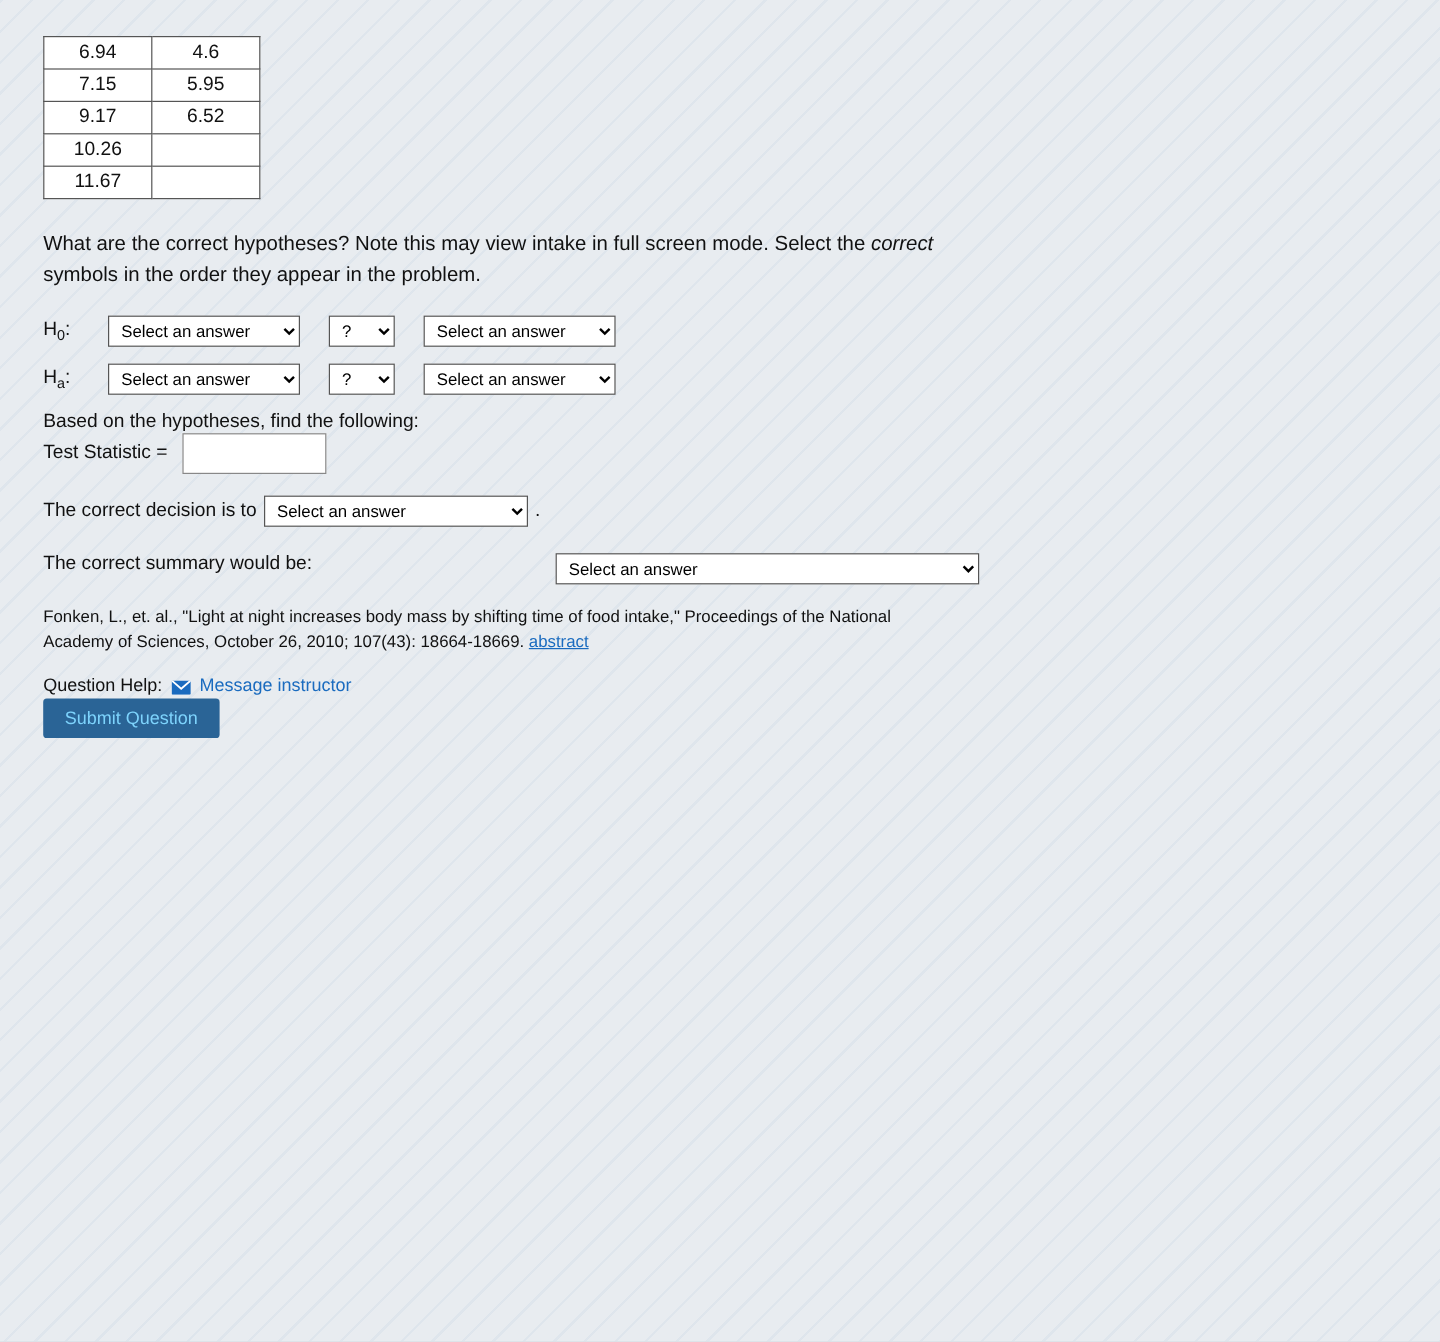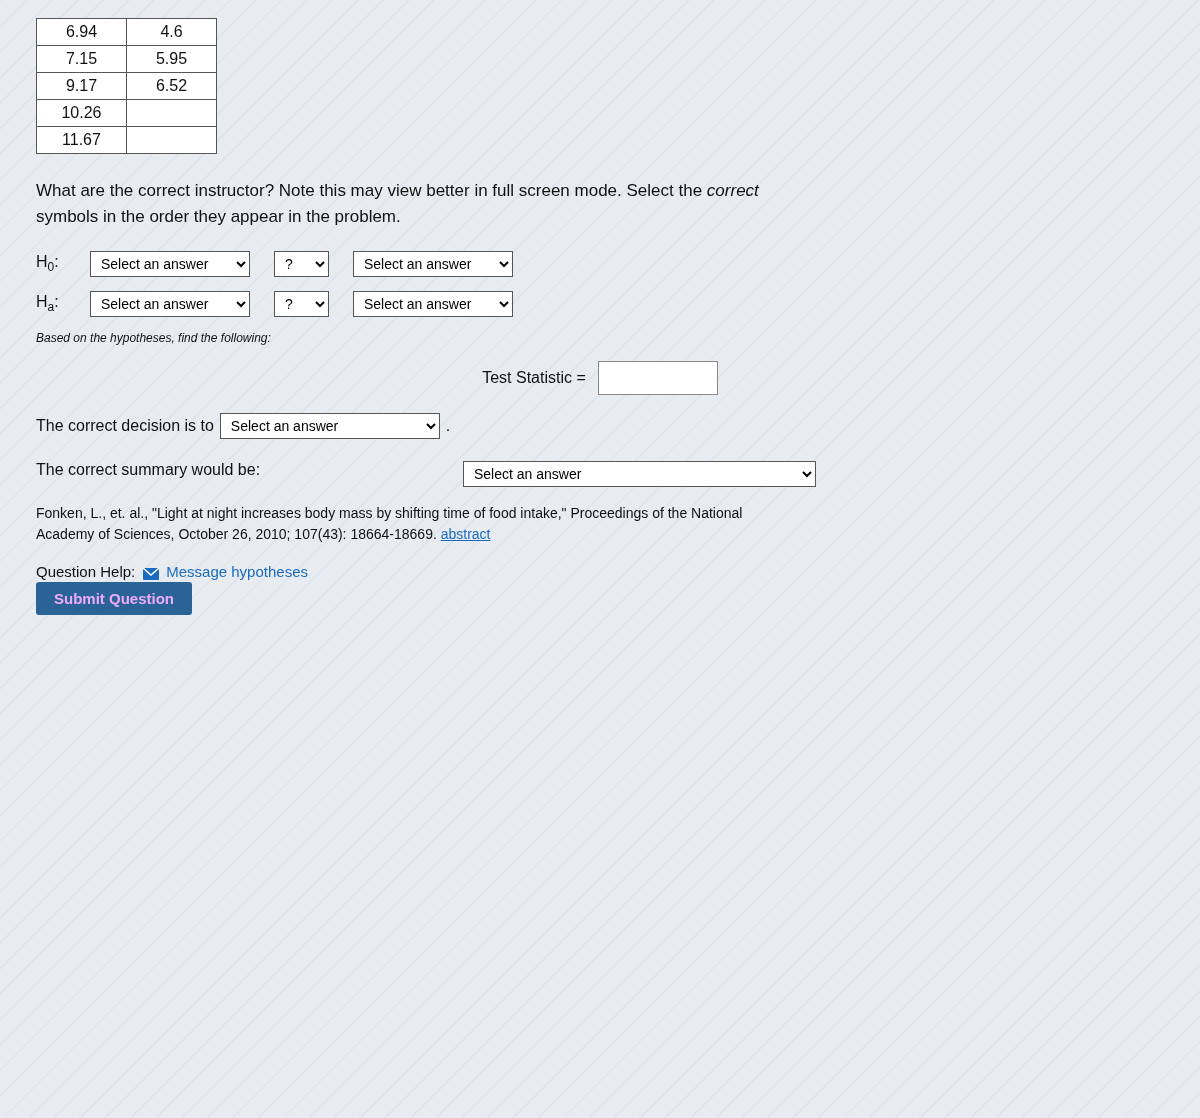--- a/index.html
+++ b/index.html
@@ -15,21 +15,21 @@
 
     .page-container {
       background: #e8ecf0;
       background-image: repeating-linear-gradient(
         135deg,
         rgba(180,200,220,0.18) 0px,
         rgba(180,200,220,0.18) 2px,
         transparent 2px,
         transparent 18px
       );
-      padding: 18px 36px 36px 36px;
+      padding: 30px 36px 36px 36px;
       min-height: 1118px;
     }
 
     
     .data-table {
       border-collapse: collapse;
       margin-bottom: 24px;
       background: white;
     }
     .data-table td {
@@ -77,34 +77,31 @@
     }
     .select-answer-sm {
       min-width: 160px;
     }
     .select-q {
       min-width: 55px;
     }
 
     
     .section-heading {
-      font-size: 12px;
-      margin-bottom: 16px;
+      font-size: 16px;
       margin-top: 4px;
-      font-style: italic;
     }
 
     
     .form-row {
       display: flex;
       align-items: center;
       margin-bottom: 18px;
       gap: 12px;
       font-size: 16px;
-      justify-content: center;
     }
 
     input[type="text"] {
       border: 1.5px solid #888;
       background: white;
       padding: 4px 8px;
       font-size: 15px;
       width: 120px;
       height: 34px;
     }
@@ -157,27 +154,26 @@
     .question-help-row a {
       color: #1a6bbf;
       text-decoration: none;
       display: flex;
       align-items: center;
       gap: 4px;
     }
 
     .submit-btn {
       background: #2a6496;
-      color: #f0abfc;
+      color: #7dd3fc;
       border: none;
       padding: 8px 18px;
       font-size: 15px;
       cursor: pointer;
       border-radius: 3px;
-      font-weight: bold;
     }
 
     .dot-period {
       font-size: 16px;
     }
   </style>
 </head>
 <body>
 
 <div class="page-container">
@@ -203,21 +199,21 @@
       </tr>
       <tr>
         <td>11.67</td>
         <td></td>
       </tr>
     </tbody>
   </table>
 
   
   <p class="question-text">
-    <span>What are the correct instructor? Note this may view better in full screen mode. Select the </span><em>correct</em><span> symbols in the order they appear in the problem.</span>
+    <span>What are the correct hypotheses? Note this may view intake in full screen mode. Select the </span><em>correct</em><span> symbols in the order they appear in the problem.</span>
   </p>
 
   
   <div class="hypothesis-row">
     <span class="hyp-label">H<sub>0</sub>:</span>
     <select class="select-answer-sm">
       <option value="">Select an answer</option>
       <option>μ₁</option>
       <option>μ₂</option>
       <option>p₁</option>
@@ -311,20 +307,20 @@
   
   <div class="question-help-row">
     <span>Question Help:</span>
     <a href="#">
       <span style="display:inline-block; width:16px; height:12px; margin-right:3px; vertical-align:middle;">
         <svg viewBox="0 0 16 12" width="16" height="12" xmlns="http://www.w3.org/2000/svg">
           <rect x="0" y="0" width="16" height="12" rx="1" fill="#1a6bbf"></rect>
           <polyline points="0,0 8,7 16,0" fill="none" stroke="white" stroke-width="1.5"></polyline>
         </svg>
       </span>
-      <span>Message hypotheses</span>
+      <span>Message instructor</span>
     </a>
   </div>
 
   
   <button class="submit-btn">Submit Question</button>
 
 </div>
 
 </body></html>

